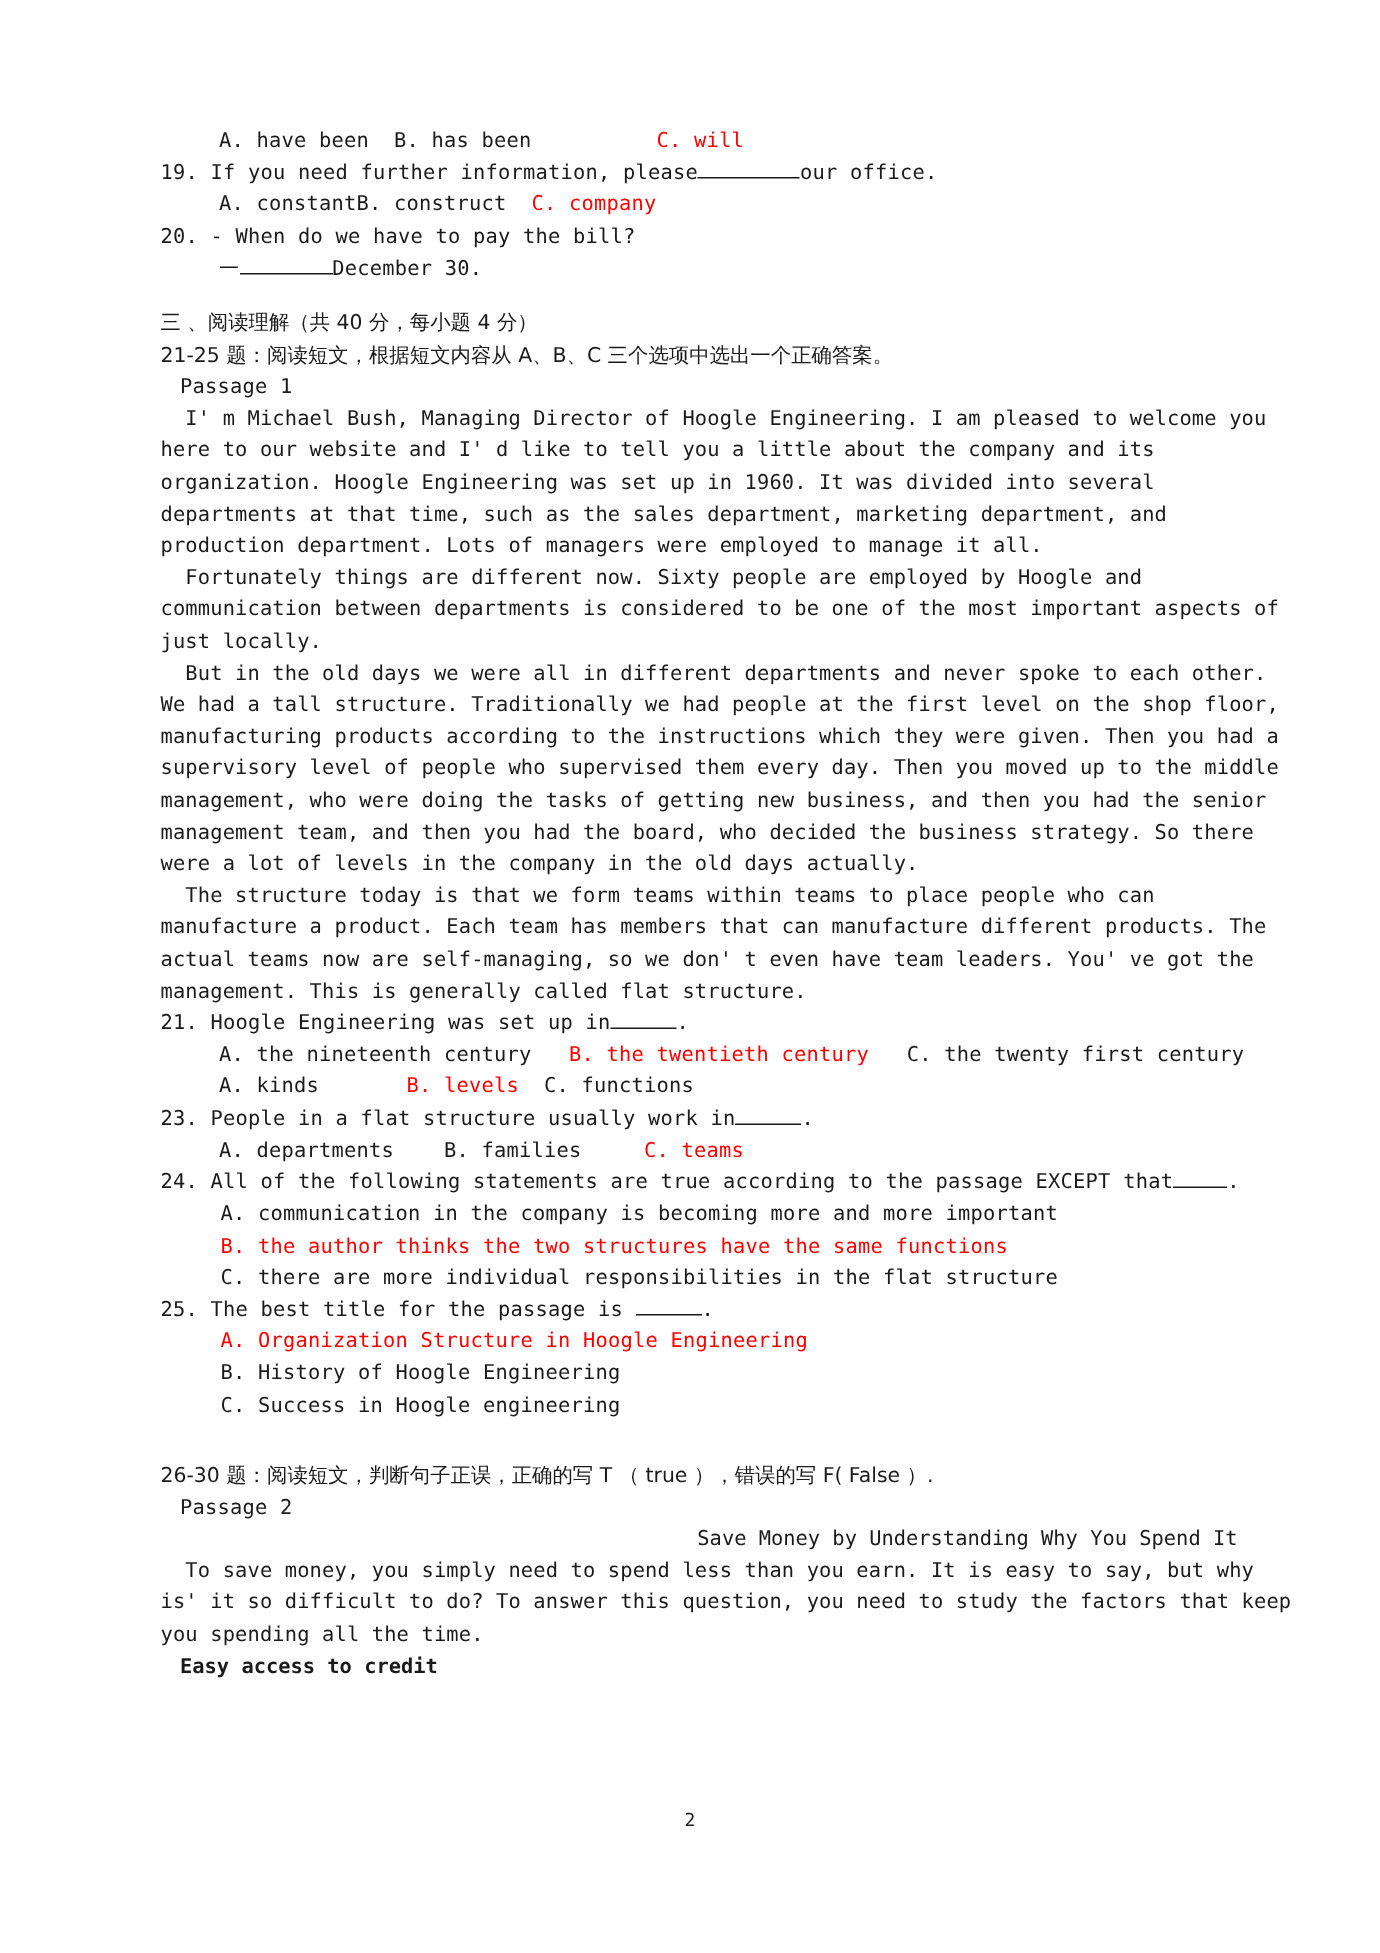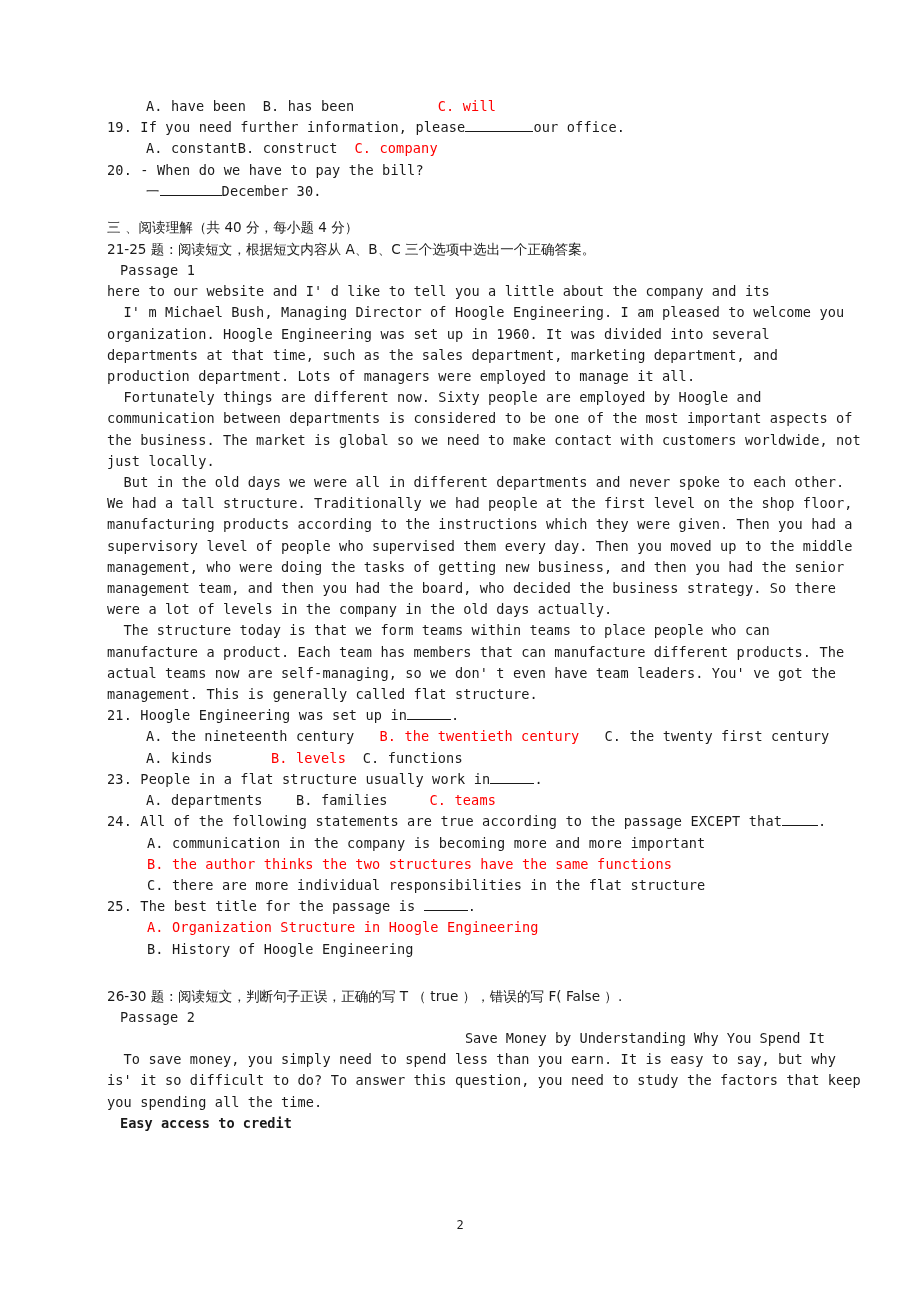--- a/index.html
+++ b/index.html
@@ -10,21 +10,21 @@
   body {
     width: 920px;
     height: 1302px;
     position: relative;
     font-family: "DejaVu Sans Mono", "Liberation Mono", monospace;
     color: #1a1a1a;
     overflow: hidden;
   }
   .page {
     position: absolute;
-    left: 0; top: 12px;
+    left: 0; top: 0;
     width: 920px;
     height: 920px;
     background: #fff;
   }
   .content {
     position: absolute;
     left: 107px;
     top: 84px;
     width: 718px;
   }
@@ -112,30 +112,29 @@
     <div class="ln"><span>20.</span> <span>- When do we have to pay the bill?</span></div>
     <div class="ln indent2"><span class="indent cn">一</span><span class="blank b2"></span><span>December 30.</span></div>
 
     <div class="gap"></div>
 
     <div class="cnline cn">三 、阅读理解（共 40 分，每小题 4 分）</div>
     <div class="cnline cn">21-25 题：阅读短文，根据短文内容从 A、B、C 三个选项中选出一个正确答案。</div>
     <div class="ln indent">Passage 1</div>
 
     <div class="para">
+      <span class="l just">  I' m Michael Bush, Managing Director of Hoogle Engineering. I am pleased to welcome you</span>
       <span class="l just">here to our website and I' d like to tell you a little about the company and its</span>
-      <span class="l just">  I' m Michael Bush, Managing Director of Hoogle Engineering. I am pleased to welcome you</span>
       <span class="l just">organization. Hoogle Engineering was set up in 1960. It was divided into several</span>
       <span class="l just">departments at that time, such as the sales department, marketing department, and</span>
       <span class="l">production department. Lots of managers were employed to manage it all.</span>
     </div>
     <div class="para">
       <span class="l just">  Fortunately things are different now. Sixty people are employed by Hoogle and</span>
       <span class="l just">communication between departments is considered to be one of the most important aspects of</span>
-      <span class="l just">the business. The market is global so we need to make contact with customers worldwide, not</span>
       <span class="l">just locally.</span>
     </div>
     <div class="para">
       <span class="l just">  But in the old days we were all in different departments and never spoke to each other.</span>
       <span class="l just">We had a tall structure. Traditionally we had people at the first level on the shop floor,</span>
       <span class="l just">manufacturing products according to the instructions which they were given. Then you had a</span>
       <span class="l just">supervisory level of people who supervised them every day. Then you moved up to the middle</span>
       <span class="l just">management, who were doing the tasks of getting new business, and then you had the senior</span>
       <span class="l just">management team, and then you had the board, who decided the business strategy. So there</span>
       <span class="l">were a lot of levels in the company in the old days actually.</span>
@@ -156,20 +155,21 @@
     <div class="ln indent2"><span class="indent">A. departments</span>    <span>B. families</span>     <span class="red">C. teams</span></div>
 
     <div class="ln"><span>24.</span> <span>All of the following statements are true according to the passage EXCEPT that</span><span class="blank b4"></span><span>.</span></div>
     <div class="ln indent3"><span>A. communication in the company is becoming more and more important</span></div>
     <div class="ln indent3"><span class="red">B. the author thinks the two structures have the same functions</span></div>
     <div class="ln indent3"><span>C. there are more individual responsibilities in the flat structure</span></div>
 
     <div class="ln"><span>25.</span> <span>The best title for the passage is </span><span class="blank b3"></span><span>.</span></div>
     <div class="ln indent3"><span class="red">A. Organization Structure in Hoogle Engineering</span></div>
     <div class="ln indent3"><span>B. History of Hoogle Engineering</span></div>
+    <div class="ln indent3"><span>C. Success in Hoogle engineering</span></div>
 
     <div class="gap-lg"></div>
 
     <div class="cnline cn">26-30 题：阅读短文，判断句子正误，正确的写 T （ true ），错误的写 F( False ）.</div>
     <div class="ln indent">Passage 2</div>
     <div class="center">Save Money by Understanding Why You Spend It</div>
     <div class="para">
       <span class="l just">  To save money, you simply need to spend less than you earn. It is easy to say, but why</span>
       <span class="l just">is' it so difficult to do? To answer this question, you need to study the factors that keep</span>
       <span class="l">you spending all the time.</span>

